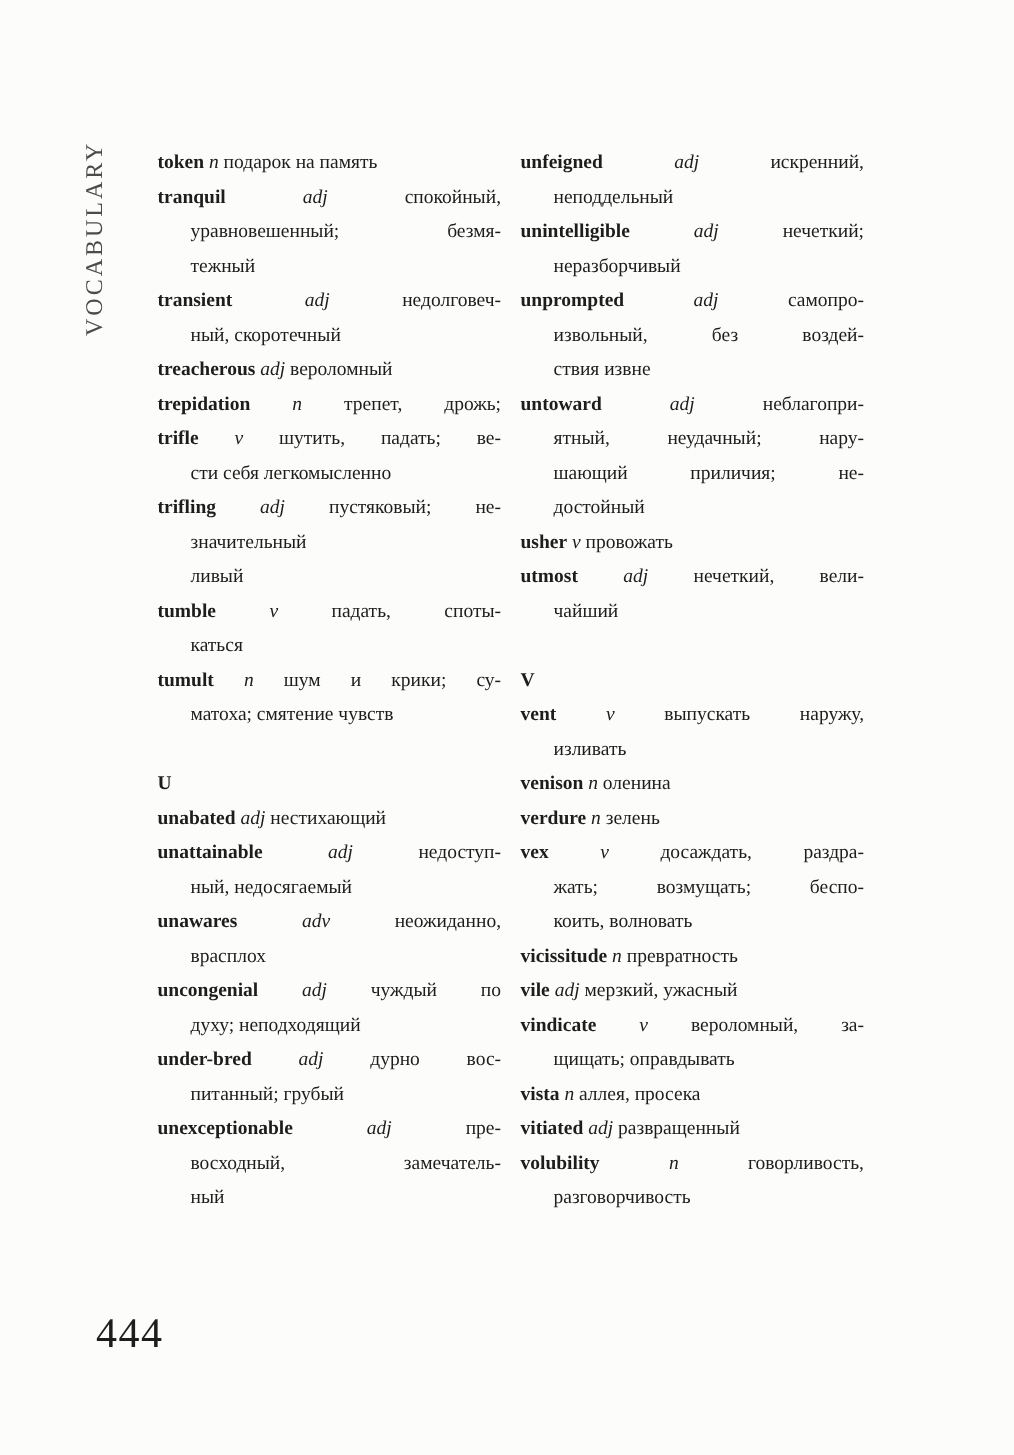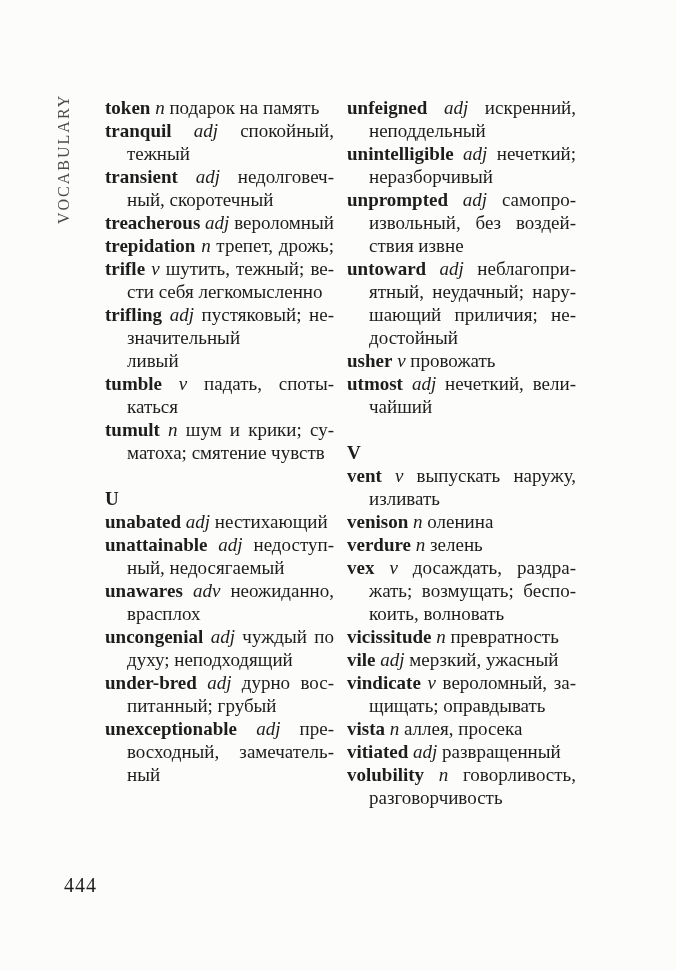--- a/index.html
+++ b/index.html
@@ -26,21 +26,21 @@
     writing-mode: vertical-rl;
     transform: rotate(180deg);
     font-size: 16px;
     letter-spacing: 2px;
     color: var(--label, #4b4b4b);
   }
   .col {
     position: absolute;
     top: 96px;
     width: 229px;
-    font-size: 19px;
+    font-size: 13px;
     line-height: 23px;
     color: var(--text, #1d1d1b);
   }
   .col-left  { left: 105px; }
   .col-right { left: 347px; }
   .sec-header {
     font-weight: bold;
     margin-top: 23px;
   }
   .entry .line { }
@@ -48,51 +48,52 @@
   .line.j {
     text-align: justify;
     text-align-last: justify;
   }
   .w { font-weight: bold; }
   .p { font-style: italic; }
   .page-number {
     position: absolute;
     left: 64px;
     top: 874px;
-    font-size: 20px;
+    font-size: 28px;
     letter-spacing: 1px;
     color: var(--text, #2e2e2e);
   }
 </style>
 </head>
 <body style="--text: #1d1d1b; --label: #4b4b4b; --bg: #fcfcfb;">
 
 <div class="page">
   <div class="margin-label">VOCABULARY</div>
 
   <div class="col col-left">
       <div class="entry">
         <div class="line"><span class="w">token</span> <span class="p">n</span> <span>подарок на память</span></div>
       </div>
       <div class="entry">
         <div class="line j"><span class="w">tranquil</span> <span class="p">adj</span> <span>спокойный,</span></div>
+        <div class="line cont j"><span>уравновешенный; безмя-</span></div>
         <div class="line cont"><span>тежный</span></div>
       </div>
       <div class="entry">
         <div class="line j"><span class="w">transient</span> <span class="p">adj</span> <span>недолговеч-</span></div>
         <div class="line cont"><span>ный, скоротечный</span></div>
       </div>
       <div class="entry">
         <div class="line"><span class="w">treacherous</span> <span class="p">adj</span> <span>вероломный</span></div>
       </div>
       <div class="entry">
         <div class="line j"><span class="w">trepidation</span> <span class="p">n</span> <span>трепет, дрожь;</span></div>
       </div>
       <div class="entry">
-        <div class="line j"><span class="w">trifle</span> <span class="p">v</span> <span>шутить, тежный; ве-</span></div>
+        <div class="line j"><span class="w">trifle</span> <span class="p">v</span> <span>шутить, падать; ве-</span></div>
         <div class="line cont"><span>сти себя легкомысленно</span></div>
       </div>
       <div class="entry">
         <div class="line j"><span class="w">trifling</span> <span class="p">adj</span> <span>пустяковый; не-</span></div>
         <div class="line cont"><span>значительный</span></div>
       </div>
       <div class="entry">
         <div class="line cont"><span>ливый</span></div>
       </div>
       <div class="entry">

